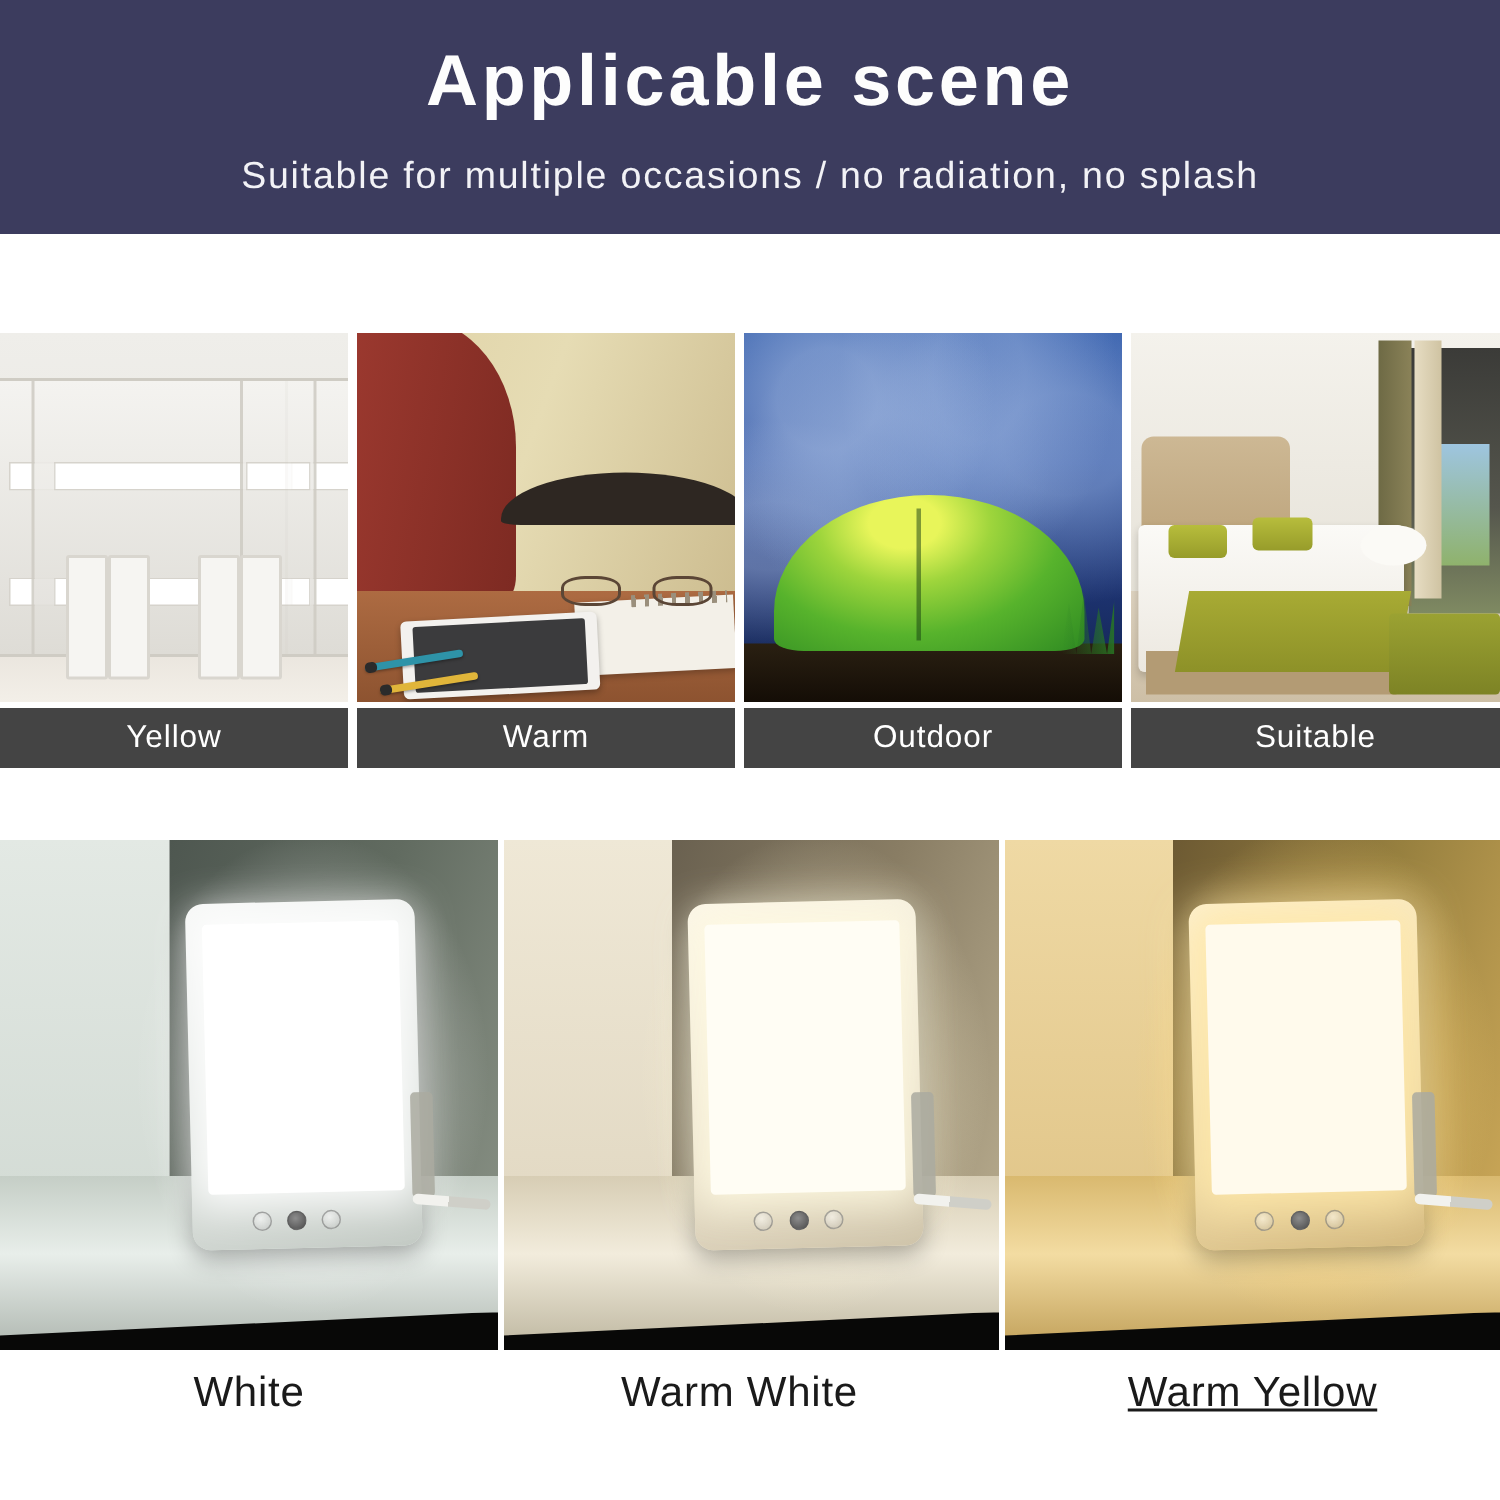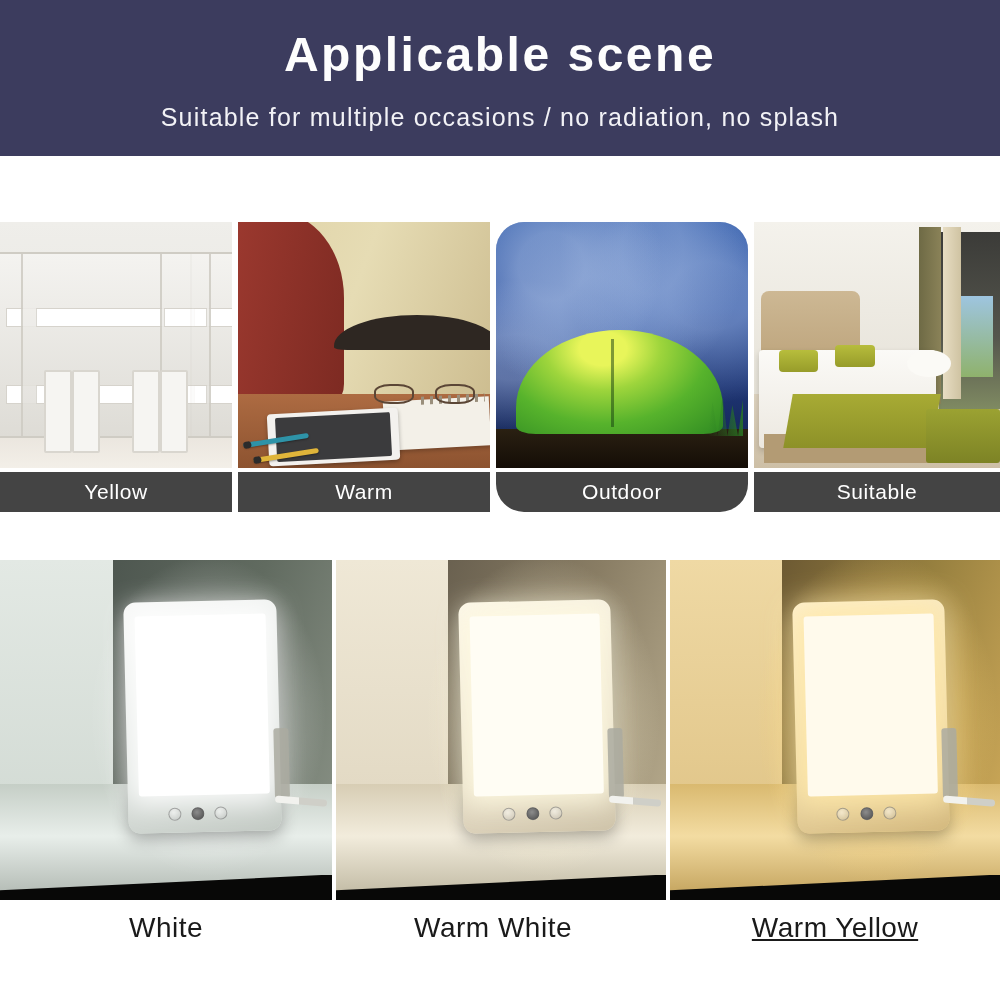--- a/index.html
+++ b/index.html
@@ -22,21 +22,21 @@
   .scene-tile { position:absolute; top:0; height:290px; overflow:hidden; }
   .scene-photo { position:absolute; left:0; top:0; width:100%; height:246px;
                  overflow:hidden; }
   .scene-cap { position:absolute; left:0; top:250px; width:100%; height:40px;
                background:#444444; color:#ffffff; font-size:21px;
                font-weight:300; letter-spacing:.6px;
                display:flex; align-items:center; justify-content:center; }
 
   .t0 { left:0px;   width:232px; }
   .t1 { left:238px; width:252px; }
-  .t2 { left:496px; width:252px;border-radius:28px; }
+  .t2 { left:496px; width:252px; }
   .t3 { left:754px; width:246px; }
 
   
   .office { position:absolute; inset:0; background:#eceae6; }
   .of-wall { position:absolute; left:0; top:0; width:100%; height:78%;
              background:linear-gradient(180deg,#efeeea 0%,#e6e4df 100%); }
   .of-floor { position:absolute; left:0; bottom:0; width:100%; height:24%;
               background:linear-gradient(180deg,#e3ded6 0%,#f3efe8 100%); }
   .of-redline { position:absolute; left:14%; bottom:23%; width:60%; height:3%;
                 background:#8e2b27; opacity:.85; }

